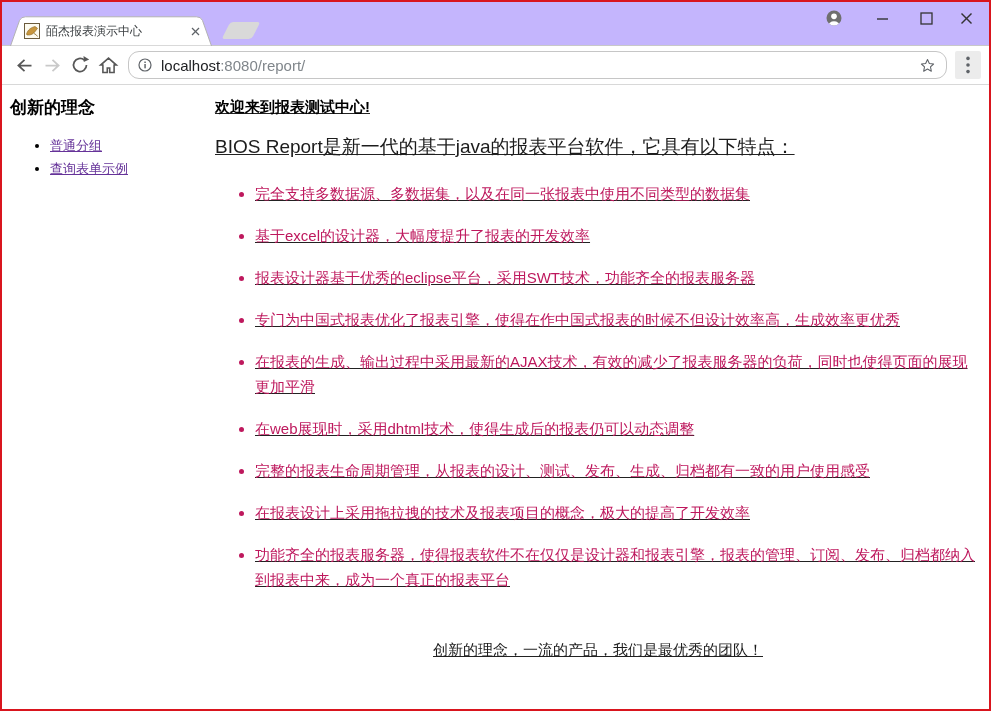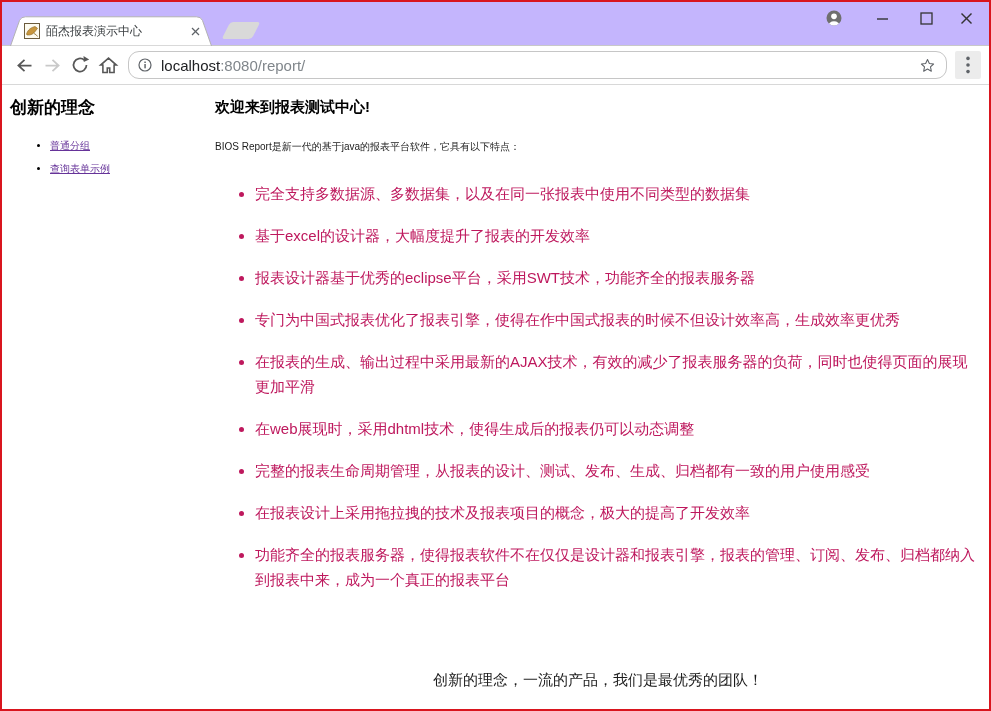--- a/index.html
+++ b/index.html
@@ -51,29 +51,29 @@
     align-items:center; justify-content:center; cursor:pointer; }
   .menu-btn{ flex:0 0 auto; width:26px; height:28px; margin-left:8px;
     background:#ececec; border-radius:2px; display:flex; align-items:center;
     justify-content:center; cursor:pointer; }
 
   
   .content{ display:flex; height:625px; background:#fff; color:#222; }
   .sidebar{ width:205px; flex:0 0 auto; padding:12px 4px 0 8px; }
   .sidebar-title{ font-size:17px; font-weight:bold; color:#000; line-height:22px; }
   .sidebar-menu{ margin:16px 0 0 0; padding-left:40px; list-style:disc; }
-  .sidebar-menu li{ font-size:10px; line-height:22px; margin-bottom:1px; color:#000; }
+  .sidebar-menu li{ font-size:13px; line-height:22px; margin-bottom:1px; color:#000; }
   .sidebar-menu a{ color:#663399; text-decoration:underline; cursor:pointer; }
 
-  .main{ flex:1 1 auto; padding:12px 8px 0 8px; }
+  .main{ flex:1 1 auto; padding:12px 8px 0 8px;text-decoration:underline; }
   .page-heading{ font-size:15px; font-weight:bold; color:#000; line-height:20px; }
-  .intro{ font-size:10px; line-height:20px; margin-top:20px; color:#1c1c1c; }
+  .intro{ font-size:19px; line-height:20px; margin-top:20px; color:#1c1c1c; }
   .feature-list{ margin:24px 0 0 0; padding-left:40px; list-style:disc; }
   .feature-list li{ font-size:15px; line-height:25px; margin-bottom:17px; color:#be185d; }
-  .footer-slogan{ margin-top:79px; text-align:center; font-size:15px; color:#1c1c1c; }
+  .footer-slogan{ margin-top:49px; text-align:center; font-size:15px; color:#1c1c1c; }
 </style>
 </head>
 <body>
 
 <div class="browser-window">
 
   <div class="titlebar">
 
     <div class="winctl profile-btn">
       <svg width="20" height="20" viewBox="0 0 24 24">

